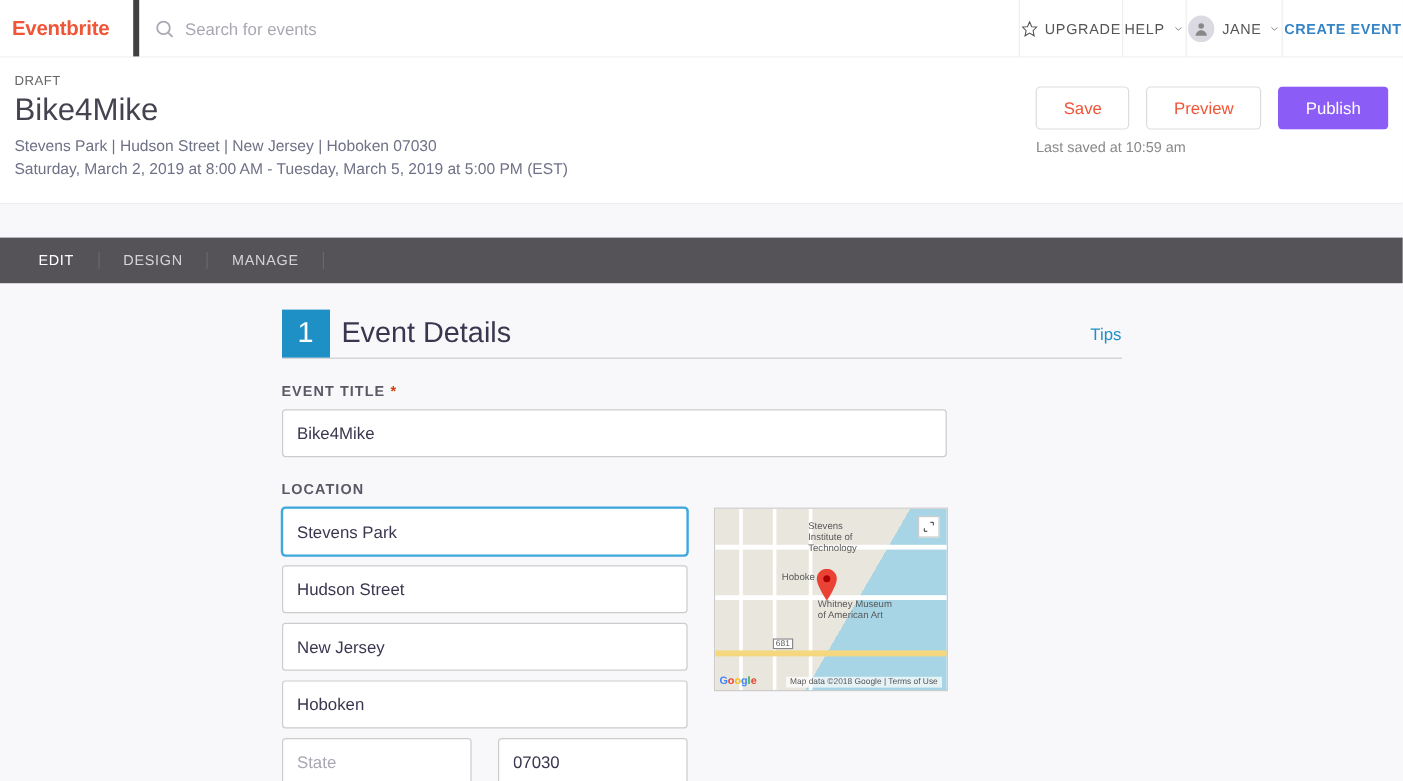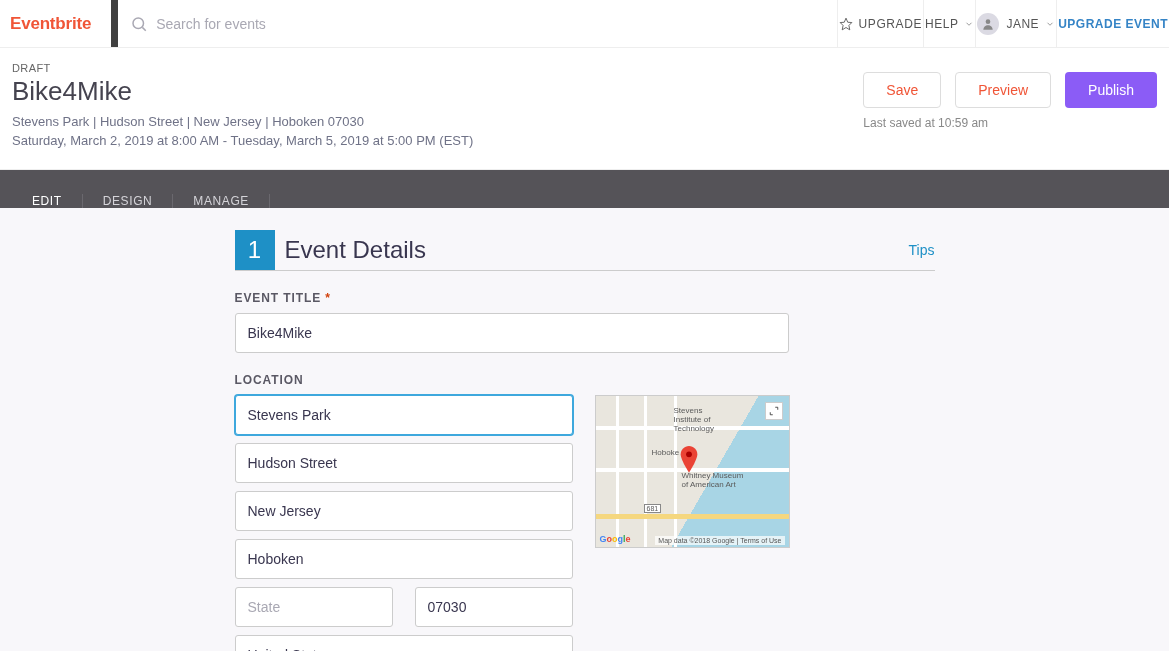--- a/index.html
+++ b/index.html
@@ -1,21 +1,21 @@
 <!DOCTYPE html>
 <html><head>
 <meta charset="utf-8">
 <style>
 * { box-sizing: border-box; margin: 0; padding: 0; }
 body { font-family: -apple-system, BlinkMacSystemFont, "Segoe UI", Helvetica, Arial, sans-serif; background: #f8f7fa; color: #39364f; width: 1169px; height: 651px; overflow: hidden; }
 
 
 .topnav { display: flex; align-items: center; height: 48px; background: #fff; border-bottom: 1px solid #eee; }
 .logo { padding: 0 20px 0 10px; color: #f05537; font-weight: 700; font-size: 17px; letter-spacing: -0.2px; }
-.nav-search { flex: 1; border-left: 7px solid #404040; height: 100%; display: flex; align-items: center; padding: 0 12px; color: #a9a8b3; }
+.nav-search { flex: 1; border-left: 5px solid #404040; height: 100%; display: flex; align-items: center; padding: 0 12px; color: #a9a8b3; }
 .nav-search svg { width: 18px; height: 18px; margin-right: 8px; }
 .nav-search input { border: none; outline: none; font-size: 14px; width: 300px; color: #39364f; }
 .nav-search input::placeholder { color: #a9a8b3; }
 .nav-right { display: flex; height: 100%; align-items: stretch; }
 .nav-item { display: flex; align-items: center; padding: 0 1px; border-left: 1px solid #eee; font-size: 12px; color: #555; cursor: pointer; }
 .nav-item.upgrade { letter-spacing: 0.6px; font-weight: 500; }
 .nav-item.help, .nav-item.user { letter-spacing: 0.5px; font-weight: 500; }
 .nav-item svg.chev { width: 10px; height: 10px; margin-left: 6px; }
 .nav-item svg.star { width: 14px; height: 14px; margin-right: 6px; }
 .nav-item .avatar { width: 22px; height: 22px; border-radius: 50%; background: #dbdae3; margin-right: 7px; display: flex; align-items: center; justify-content: center; }
@@ -28,21 +28,21 @@
 .event-title { font-size: 26px; font-weight: 400; color: #45434f; margin-bottom: 6px; }
 .event-sub { font-size: 13px; color: #6f7287; line-height: 1.45; }
 .ph-right { display: flex; flex-direction: column; align-items: flex-start; gap: 8px; }
 .btn-row { display: flex; gap: 14px; margin-top: 10px; }
 .btn { border-radius: 4px; padding: 9px 22px; font-size: 14px; cursor: pointer; border: 1px solid transparent; font-weight: 500; }
 .btn-ghost { background: #fff; border: 1px solid #ddd; color: #f05537; }
 .btn-primary { background: #8b5cf6; color: #fff; }
 .last-saved { font-size: 12px; color: #888; padding-right: 2px; }
 
 
-.tabbar { background: #555358; height: 38px; display: flex; align-items: flex-end; padding-left: 12px; }
+.tabbar { background: #555358; height: 38px; display: flex; align-items: center; padding-left: 12px; margin-top: 28px; }
 .tab { color: #d5d4d9; font-size: 12px; letter-spacing: 0.6px; display: flex; align-items: center; padding: 0 20px; cursor: pointer; border-right: 1px solid #6a686e; }
 .tab.active { color: #fff; font-weight: 500; }
 
 
 .form-wrap { display: flex; justify-content: center; padding-top: 22px; }
 .form-col { width: 700px; }
 .sec-header { display: flex; align-items: center; border-bottom: 1px solid #ccc; padding-bottom: 0; }
 .sec-num { width: 40px; height: 40px; background: #1e90c6; color: #fff; font-size: 24px; font-weight: 400; display: flex; align-items: center; justify-content: center; margin-right: 10px; }
 .sec-title { font-size: 24px; color: #39364f; flex: 1; }
 .tips { color: #1e90c6; font-size: 14px; cursor: pointer; }
@@ -105,21 +105,21 @@
         <svg width="14" height="14" viewBox="0 0 24 24" fill="#888">
             <circle cx="12" cy="8" r="4"></circle>
             <path d="M4 22c0-4.4 3.6-8 8-8s8 3.6 8 8"></path>
           </svg>
       </div>
       <span>JANE</span>
       <svg class="chev" viewBox="0 0 24 24" fill="none" stroke="#888" stroke-width="2">
           <polyline points="6 9 12 15 18 9"></polyline>
         </svg>
     </div>
-    <div class="nav-item create">UPGRADE EVENT</div>
+    <div class="nav-item create">CREATE EVENT</div>
   </div>
 </div>
 
 <div class="page-header">
   <div class="ph-left">
     <div class="draft-badge">DRAFT</div>
     <div class="event-title">Bike4Mike</div>
     <div class="event-sub">Stevens Park | Hudson Street | New Jersey | Hoboken 07030</div>
     <div class="event-sub">Saturday, March 2, 2019 at 8:00 AM - Tuesday, March 5, 2019 at 5:00 PM (EST)</div>
   </div>

